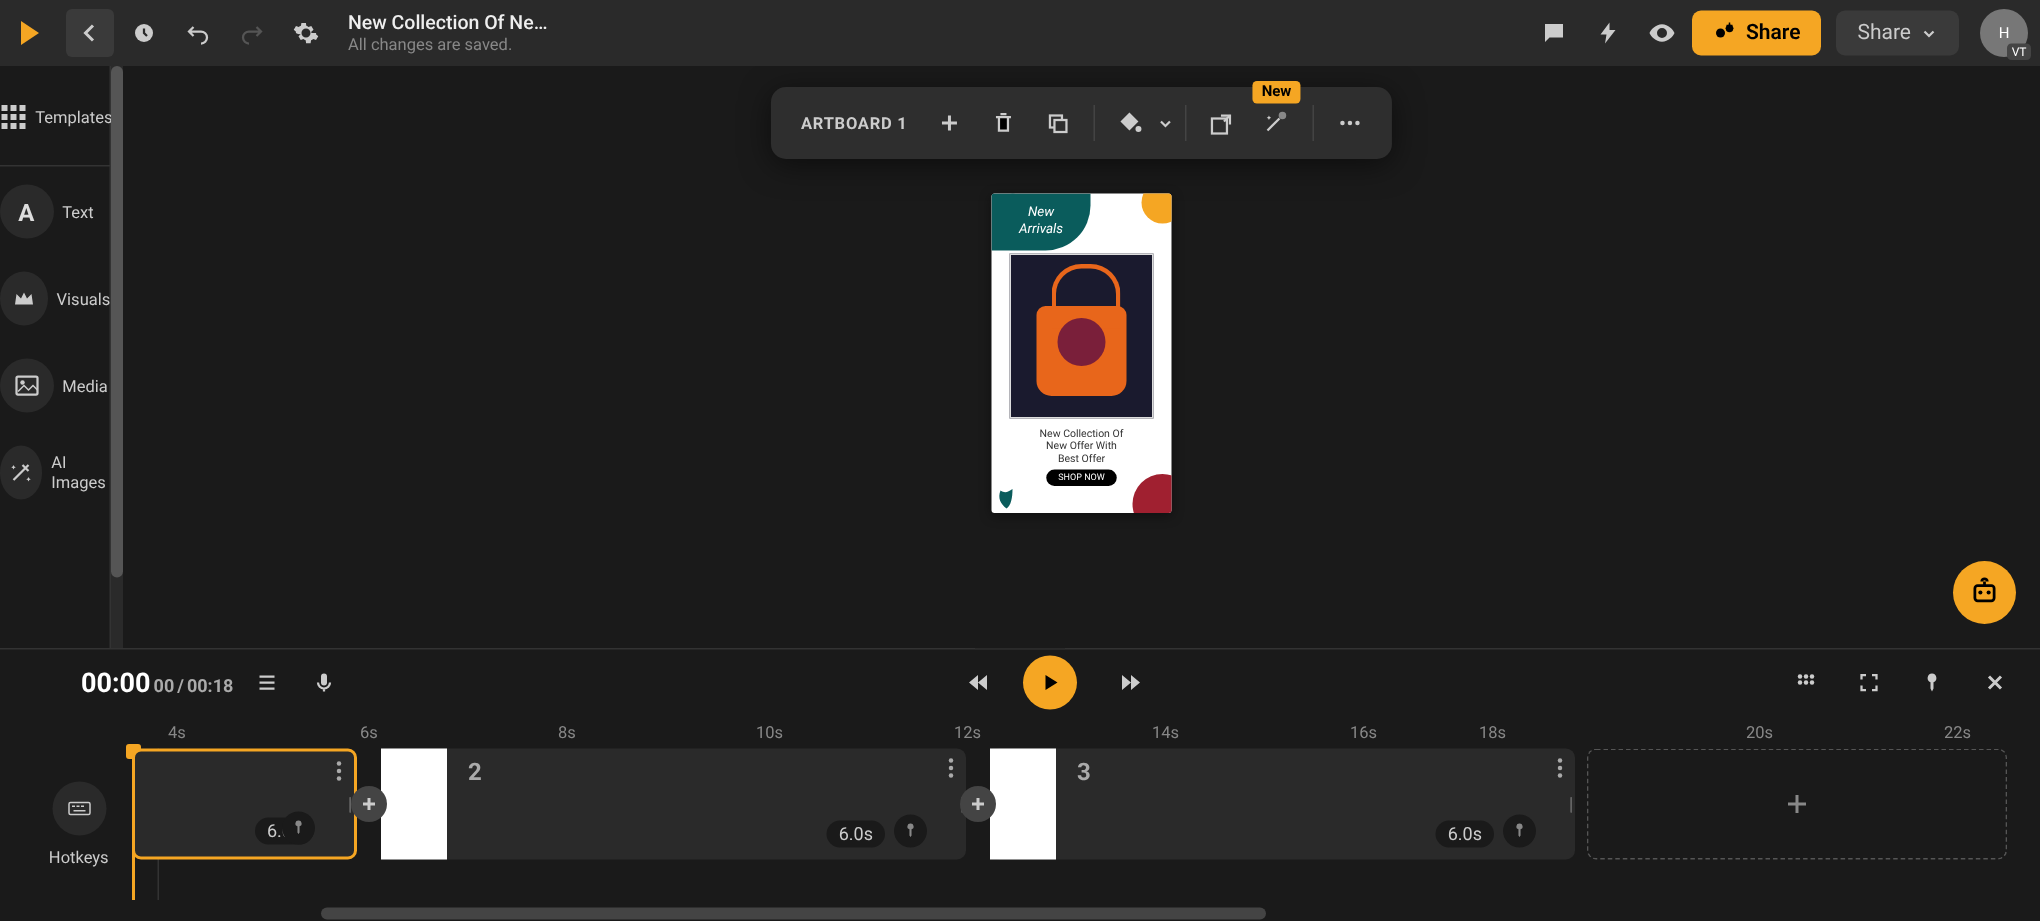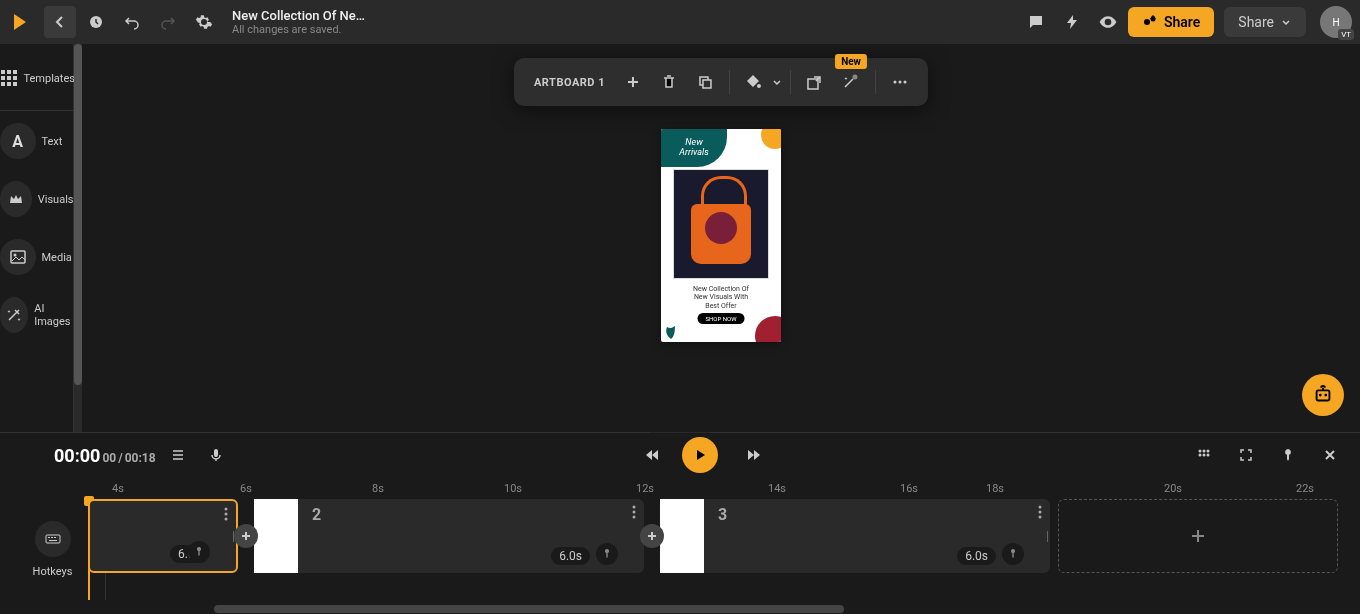--- a/index.html
+++ b/index.html
@@ -277,21 +277,21 @@
           <span>New</span><br><span>Arrivals</span>
         </div>
       </div>
       <div class="ap-img">
         <div class="ap-bag">
             <div class="ap-bag-stamp"></div>
           </div>
       </div>
       <div class="ap-text">
         <span>New Collection Of</span><br>
-        <span>New Visuals With</span><br>
+        <span>New Offer With</span><br>
         <span>Best Offer</span>
       </div>
       <div class="ap-cta">SHOP NOW</div>
       <div class="ap-circle-r"></div>
       <div class="ap-leaf-l">
         <svg width="16" height="16" viewBox="0 0 16 16">
             <path fill="#0a5c5c" d="M8 15 C4 12 2 8 4 3 C7 5 9 4 12 2 C12 8 11 13 8 15"></path>
           </svg>
       </div>
     </div>

